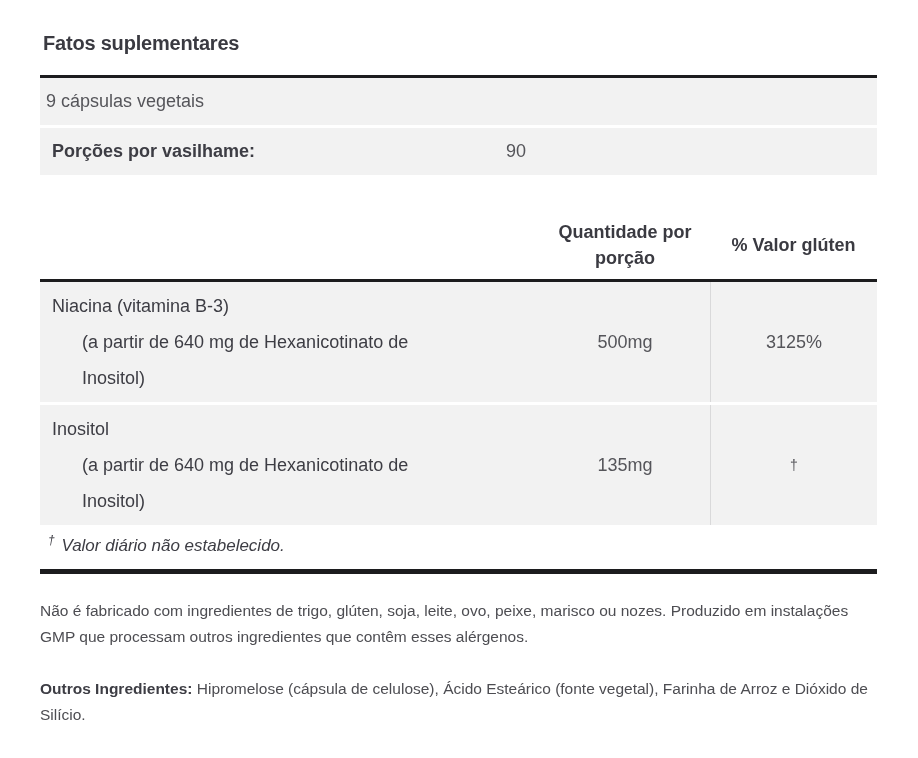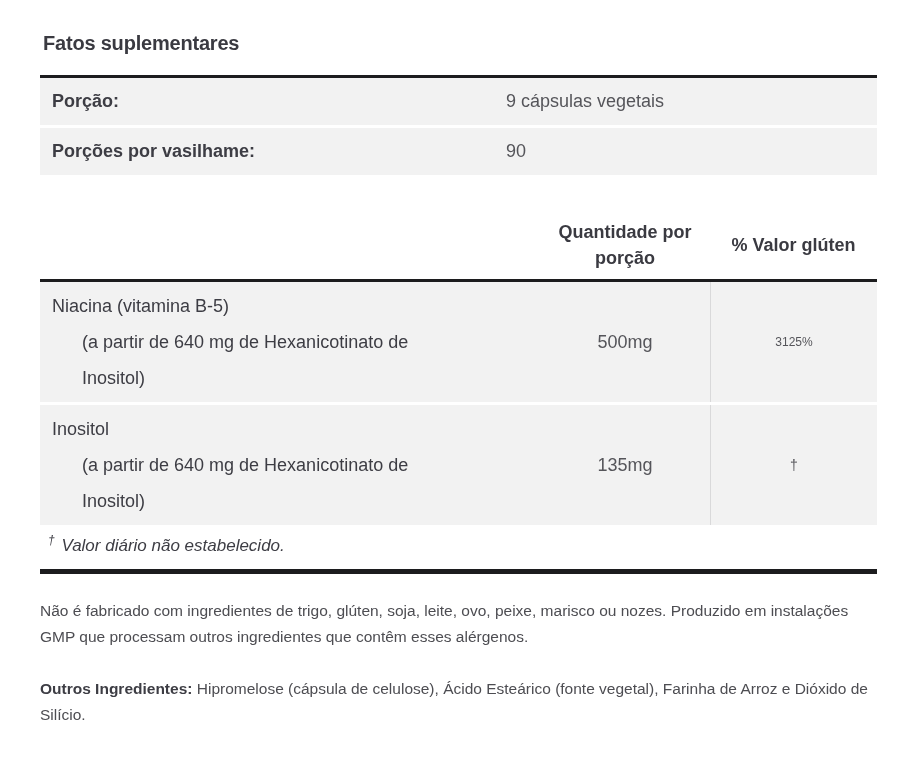--- a/index.html
+++ b/index.html
@@ -76,21 +76,21 @@
   }
   .n-sub{margin-left:30px;color:var(--text);}
   .n-amount{
     width:170px;
     display:flex;align-items:center;justify-content:center;
     font-size:18px;color:var(--text2);
   }
   .n-dv{
     width:167px;
     display:flex;align-items:center;justify-content:center;
-    font-size:12px;color:var(--text2);
+    font-size:18px;color:var(--text2);
     border-left:1px solid var(--divider);
   }
   .n-dv.small{font-size:14px;}
 
   .footnote{
     padding:11px 0 13px 8px;
     font-size:17px;
     color:var(--text);
     width:837px;
     font-style:italic;
@@ -112,39 +112,38 @@
 </style>
 </head>
 <body>
 
 <div class="panel">
 
   <h1 class="page-title">Fatos suplementares</h1>
 
   <div class="serving-table">
     <div class="serving-row">
-      <div class="serving-label">Porção:</div>
       <div class="serving-value">9 cápsulas vegetais</div>
     </div>
     <div class="serving-row">
       <div class="serving-label">Porções por vasilhame:</div>
       <div class="serving-value">90</div>
     </div>
   </div>
 
   <div class="nutri-header">
     <div class="col-name"></div>
     <div class="col-amount hdr-cell">Quantidade por porção</div>
     <div class="col-dv hdr-cell">% Valor glúten</div>
   </div>
 
   <div class="nutri-table">
     <div class="nutri-row">
       <div class="n-name">
-        <div>Niacina (vitamina B-5)</div>
+        <div>Niacina (vitamina B-3)</div>
         <div class="n-sub">
           <div>(a partir de 640 mg de Hexanicotinato de</div>
           <div>Inositol)</div>
         </div>
       </div>
       <div class="n-amount">500mg</div>
       <div class="n-dv">3125%</div>
     </div>
     <div class="nutri-row">
       <div class="n-name">

